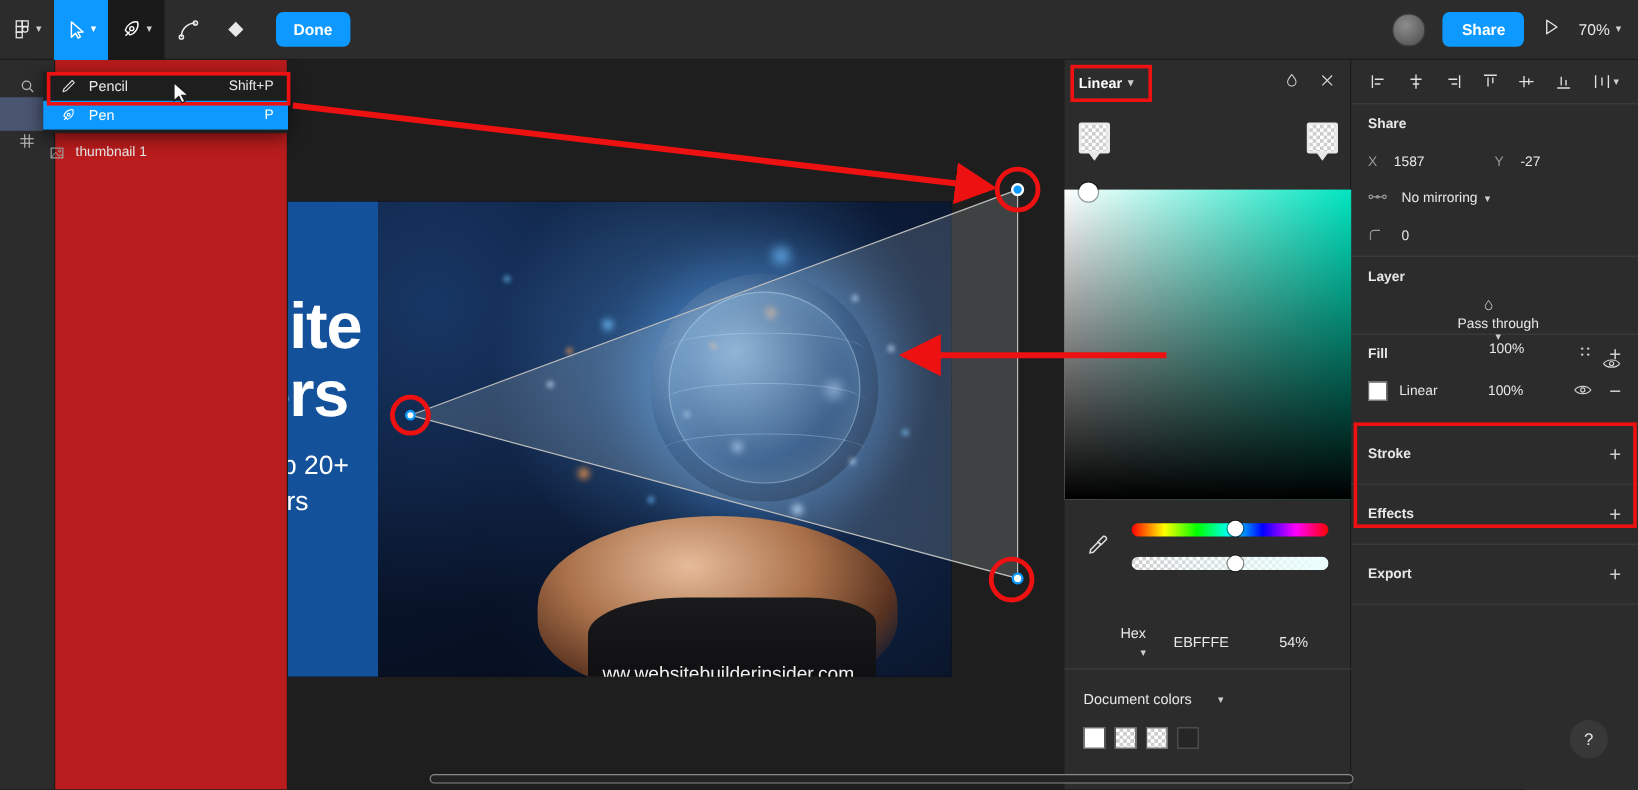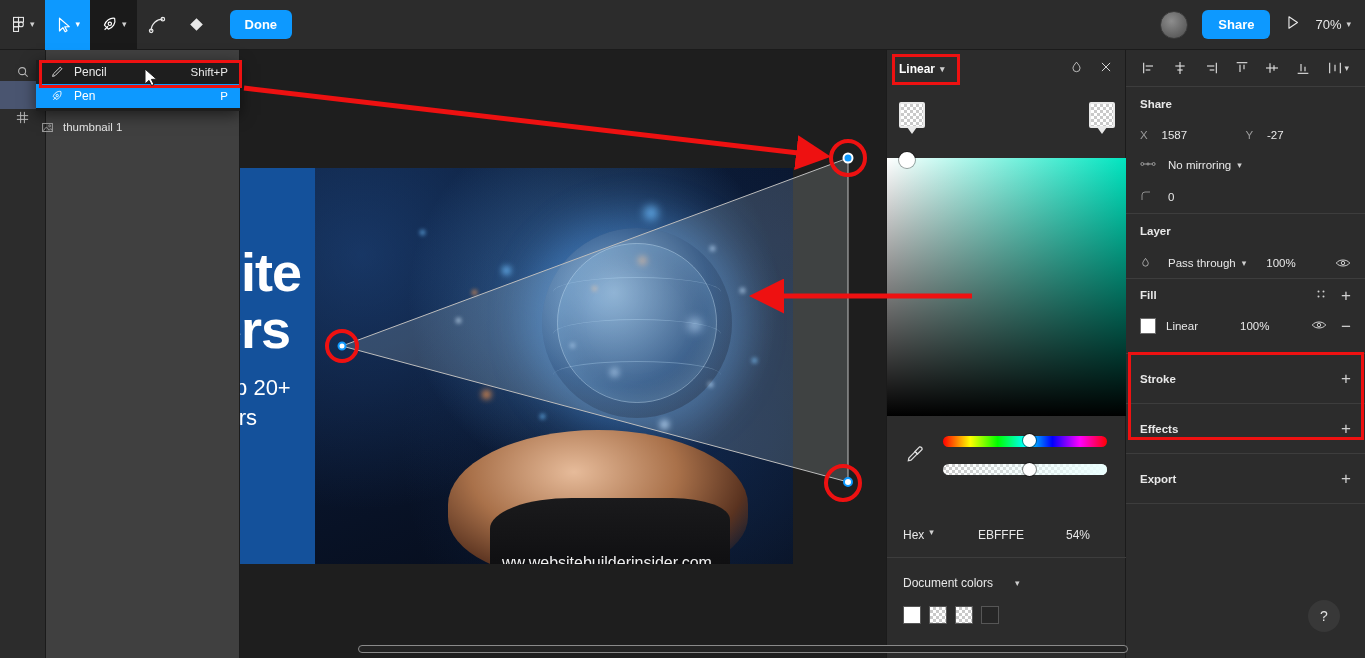--- a/index.html
+++ b/index.html
@@ -48,21 +48,21 @@
   .left-rail {
     position: absolute; left: 0; top: 50px; width: 46px; height: 608px;
     background: #2c2c2c; border-right: 1px solid #1b1b1b;
   }
   .rail-icon { height: 44px; display: flex; align-items: center; justify-content: center; cursor: pointer; }
   .rail-sep { height: 1px; background: #3a3a3a; margin: 0 6px; }
 
   
   .layers {
     position: absolute; left: 46px; top: 50px; width: 194px; height: 608px;
-    background: #404040; border-right: 1px solid #1b1b1b;
+    background: #b91c1c; border-right: 1px solid #1b1b1b;
   }
   .layer-row {
     position: absolute; left: -46px; width: 240px; height: 28px;
     display: flex; align-items: center; gap: 9px; padding-left: 40px;
     font-size: 11.5px; color: #e8e8e8; cursor: pointer;
   }
   .layer-row.selected { background: #4a5570; }
   .layer-ico { width: 14px; height: 14px; display: flex; align-items: center; justify-content: center; }
 
   
@@ -187,21 +187,21 @@
   }
   .alpha-grad { position: absolute; inset: 0; background: linear-gradient(to right, rgba(235,255,254,0), #ebfffe); }
   .knob {
     position: absolute; width: 13px; height: 13px; border-radius: 50%;
     background: #fff; border: 2px solid #fff; box-shadow: 0 0 0 1px rgba(0,0,0,.45);
   }
   .hex-row {
     position: absolute; left: 0; top: 470px; width: 240px; height: 30px;
     display: flex; align-items: center; font-size: 12px; color: #e8e8e8;
   }
-  .hex-label { display: flex; align-items: flex-start; gap: 5px; width: 68px; padding-left: 16px; cursor: pointer; }
+  .hex-label { display: flex; align-items: flex-end; gap: 5px; width: 68px; padding-left: 16px; cursor: pointer; flex-direction: column; }
   .hex-val { width: 92px; text-align: center; cursor: text; }
   .hex-pct { width: 62px; text-align: center; cursor: text; }
   .pk-divider { position: absolute; left: 0; top: 507px; width: 240px; height: 1px; background: #3d3d3d; }
   .doc-colors { position: absolute; left: 16px; top: 526px; }
   .doc-title { display: flex; align-items: center; gap: 22px; font-size: 12px; color: #e8e8e8; cursor: pointer; }
   .swatches { display: flex; gap: 8px; margin-top: 16px; }
   .swatch { width: 18px; height: 18px; border: 1px solid #565656; cursor: pointer; }
 
   
   .design {
@@ -586,21 +586,21 @@
         </svg>
       </span>
       <span style="margin-left:6px;">0</span>
     </div>
 
     <div class="hr"></div>
 
     <div class="sec-head">
       <span class="sec-title">Layer</span>
     </div>
-    <div class="prop-row" style="height:30px;">
+    <div class="prop-row" style="height:30px;flex-direction:column;">
       <span class="prop-lbl">
         <svg width="11" height="13" viewBox="0 0 24 24">
           <path d="M12 3 C8.5 8 6 11 6 14 A6 6 0 0 0 18 14 C18 11 15.5 8 12 3 Z" fill="none" stroke="#c8c8c8" stroke-width="1.7"></path>
         </svg>
       </span>
       <span style="margin-left:6px;">Pass through</span>
       <span class="caret" style="margin-left:6px;">▾</span>
       <span style="margin-left:20px;">100%</span>
       <span class="row-right">
         <svg width="16" height="12" viewBox="0 0 24 18">

